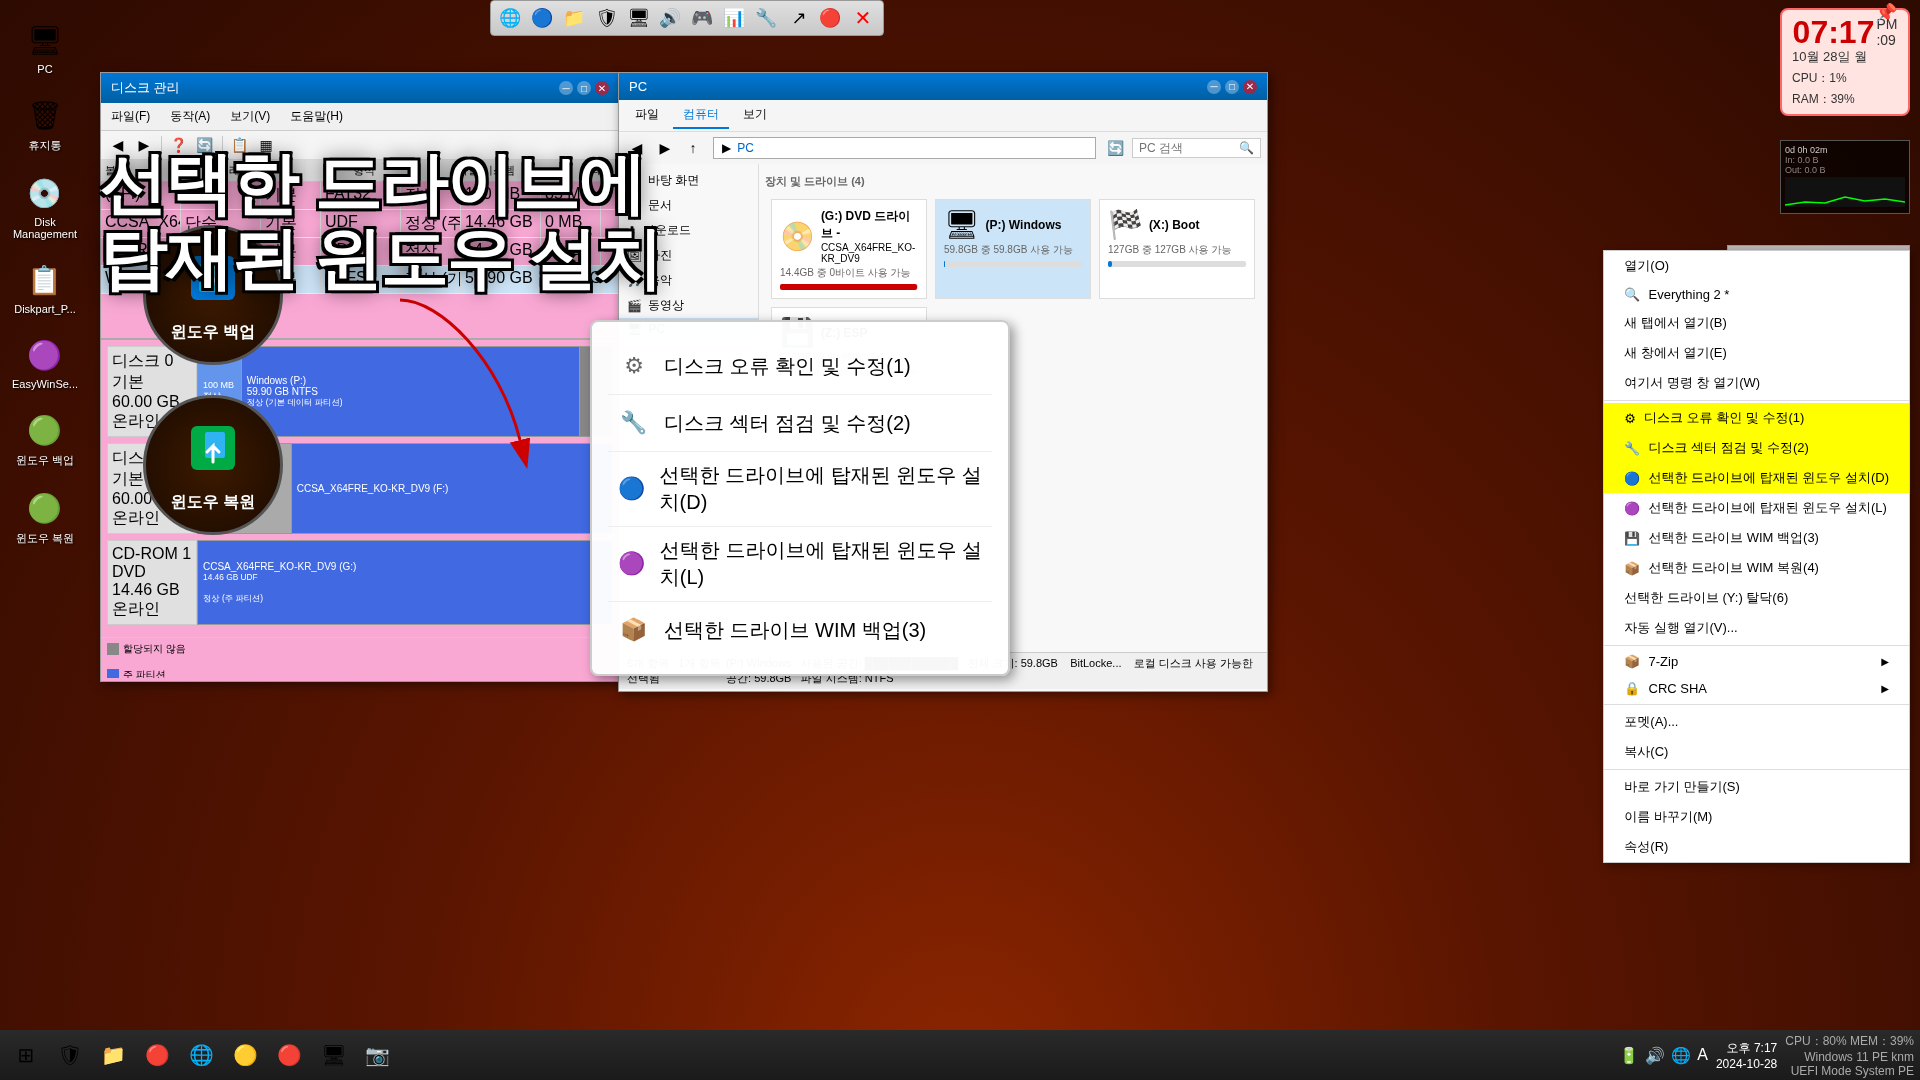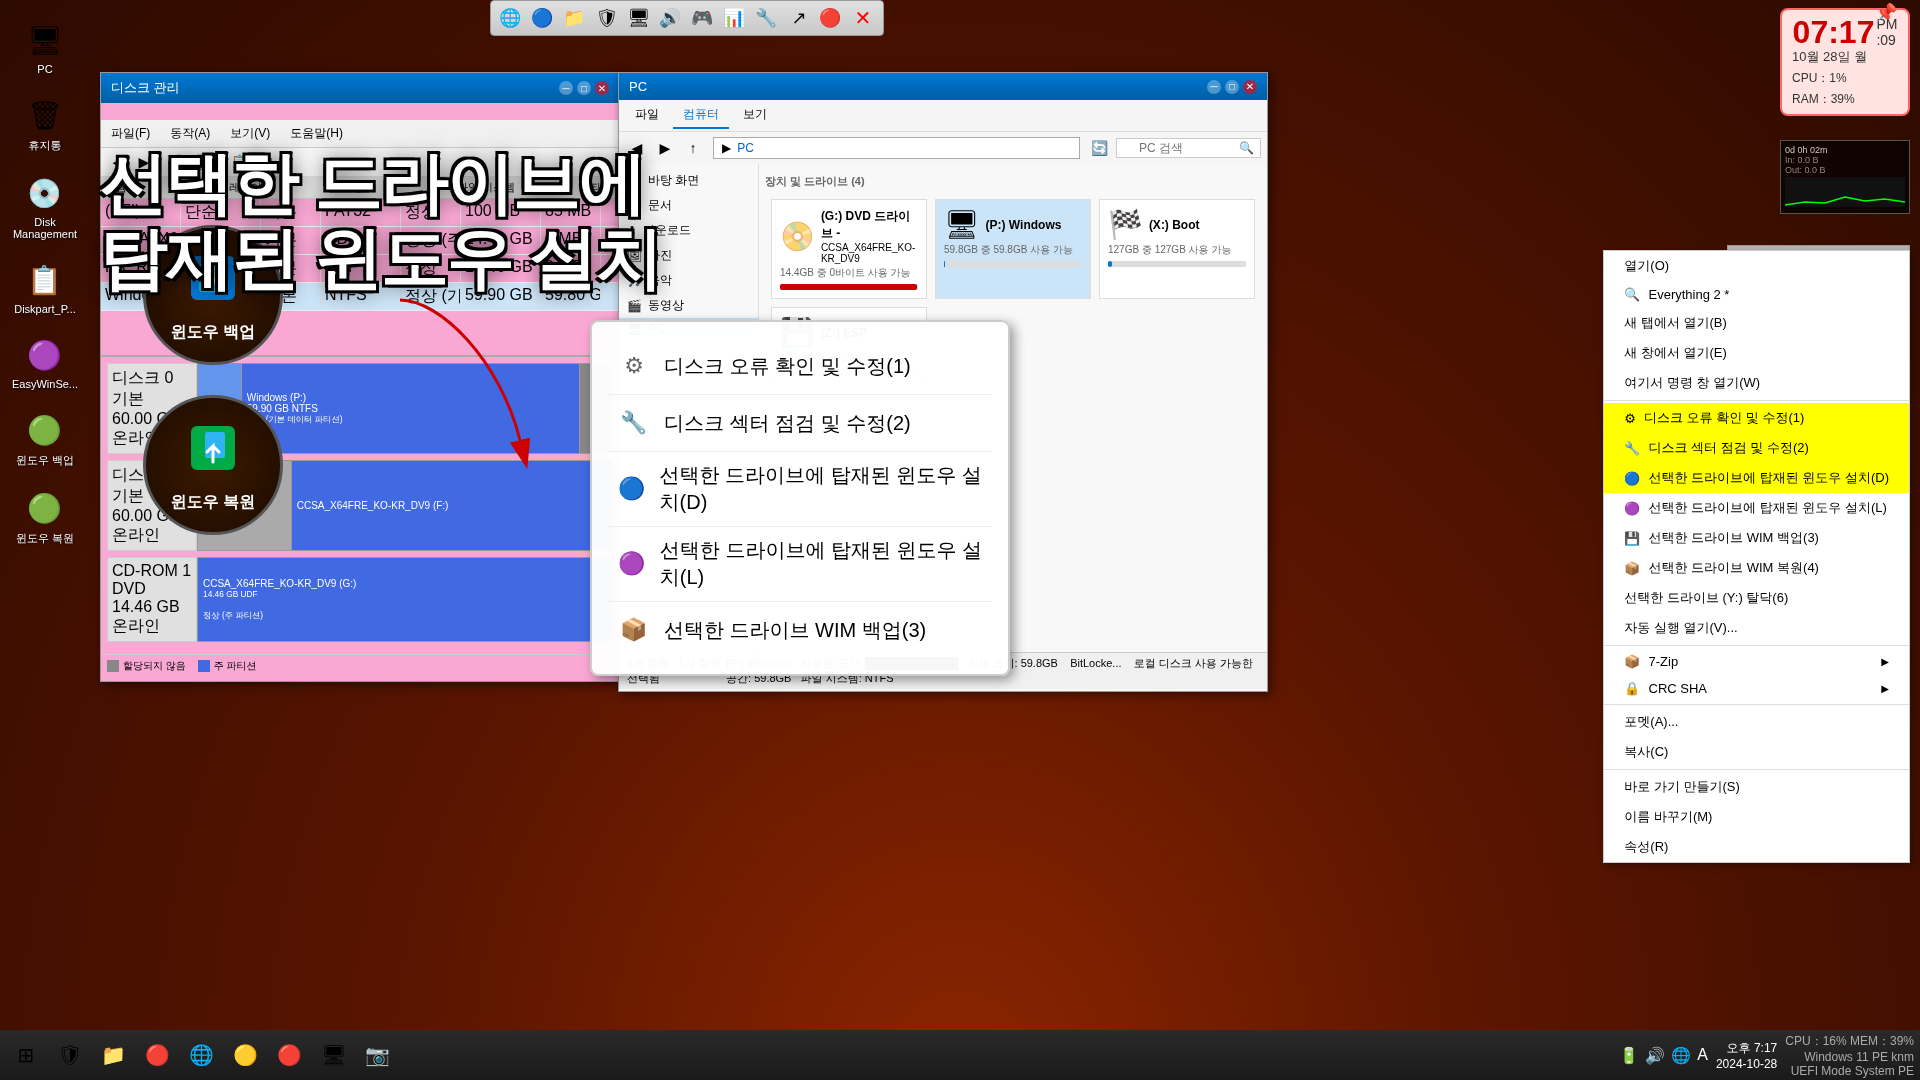--- a/index.html
+++ b/index.html
@@ -172,21 +172,20 @@
       background: rgba(255,255,255,0.3);
       color: white;
     }
     .window-menubar {
       background: #f0f0f0;
       border-bottom: 1px solid #ccc;
       display: flex;
       padding: 2px 4px;
       gap: 8px;
       font-size: 12px;
-      margin-top: 17px;
     }
     .menu-item {
       padding: 3px 6px;
       cursor: pointer;
     }
     .window-toolbar {
       background: #f5f5f5;
       border-bottom: 1px solid #ddd;
       display: flex;
       align-items: center;
@@ -256,20 +255,21 @@
     .partition.dvd { background: #4169e1; color: white; flex: 1; }
     .partition.unallocated { background: #888; color: white; flex: 0.3; }
 
     
     .disk-legend {
       display: flex;
       gap: 12px;
       padding: 4px 6px;
       font-size: 10px;
       border-top: 1px solid #ccc;
+      flex-direction: column;
     }
     .legend-item {
       display: flex;
       align-items: center;
       gap: 4px;
     }
     .legend-color {
       width: 12px;
       height: 12px;
     }
@@ -816,21 +816,21 @@
   <div class="explorer-nav">
     <div class="nav-btn">◀</div>
     <div class="nav-btn">▶</div>
     <div class="nav-btn">↑</div>
     <div class="file-path-bar" style="flex:1;">
       <span>▶</span>
       <span class="breadcrumb-part">PC</span>
     </div>
     <div class="nav-btn">🔄</div>
     <div style="display:flex;align-items:center;border:1px solid #ccc;background:white;padding:2px 6px;font-size:12px;">
-      <input type="text" placeholder="PC 검색" style="border: none; outline: none; font-size: 12px; width: 100px; margin-left: 16px;">
+      <input type="text" placeholder="PC 검색" style="border: none; outline: none; font-size: 12px; width: 100px;">
       <span>🔍</span>
     </div>
   </div>
 
   <div class="explorer-content">
 
     <div class="explorer-sidebar">
       <div class="sidebar-item">
         <span>⭐</span>
         <span>바탕 화면</span>
@@ -1047,18 +1047,18 @@
       <span>🔋</span>
       <span>🔊</span>
       <span>🌐</span>
       <span>A</span>
     </div>
     <div style="display:flex;flex-direction:column;align-items:flex-end;">
       <span>오후 7:17</span>
       <span>2024-10-28</span>
     </div>
     <div style="display:flex;flex-direction:column;align-items:flex-end;color:#aaa;">
-      <span>CPU：16%  MEM：39%</span>
+      <span>CPU：80%  MEM：39%</span>
       <span>Windows 11 PE knm</span>
       <span>UEFI Mode System PE</span>
     </div>
   </div>
 </div>
 
 </body></html>

